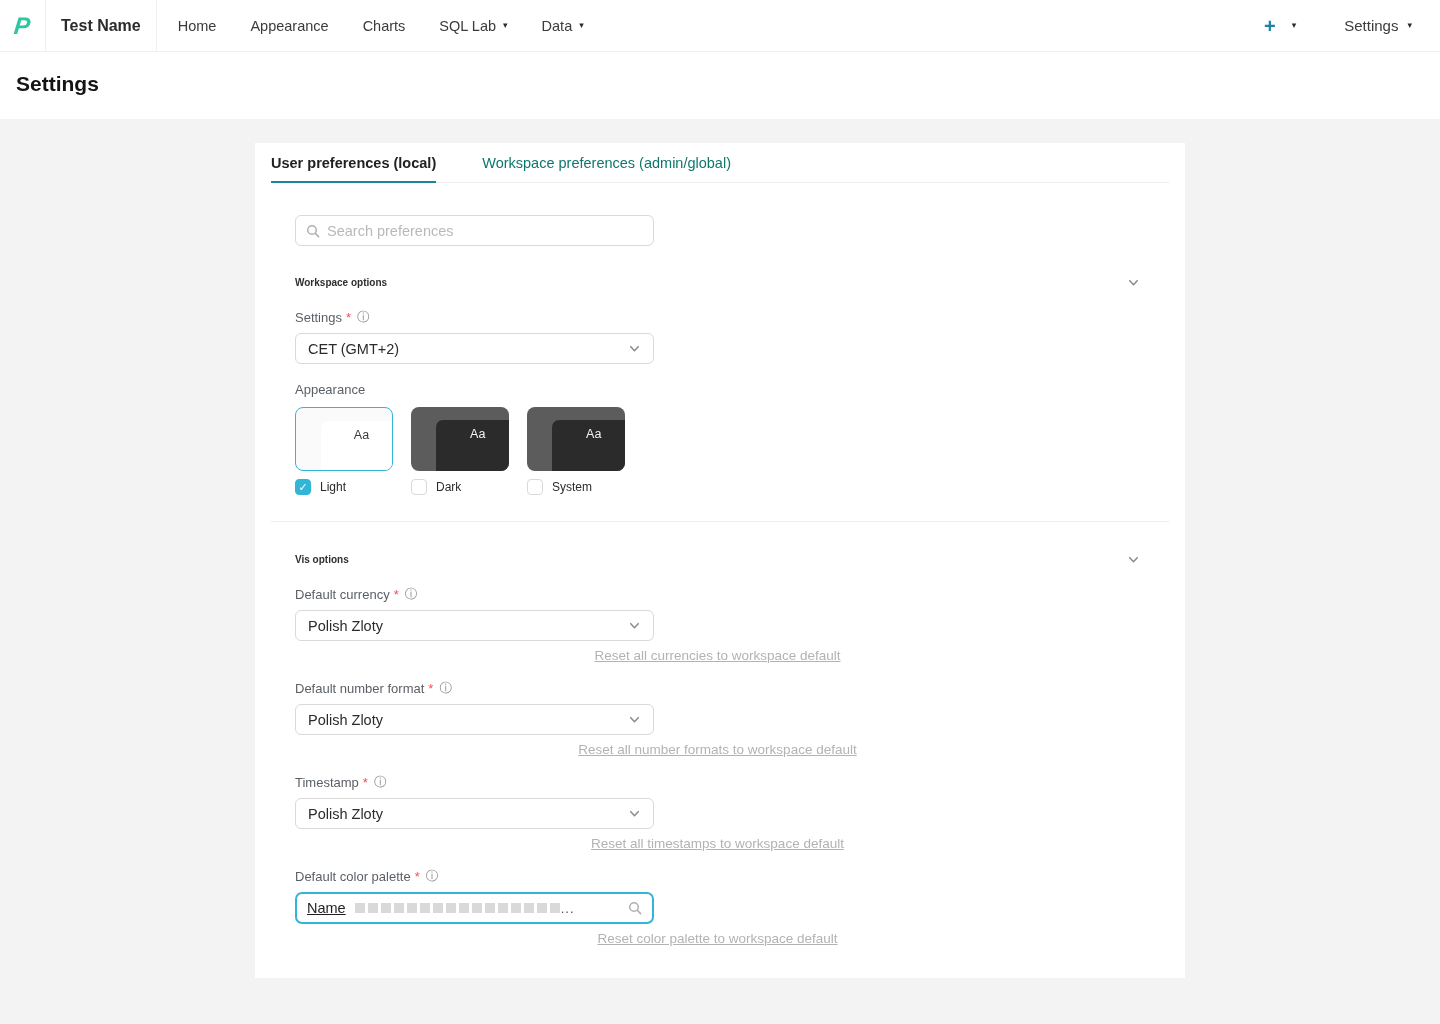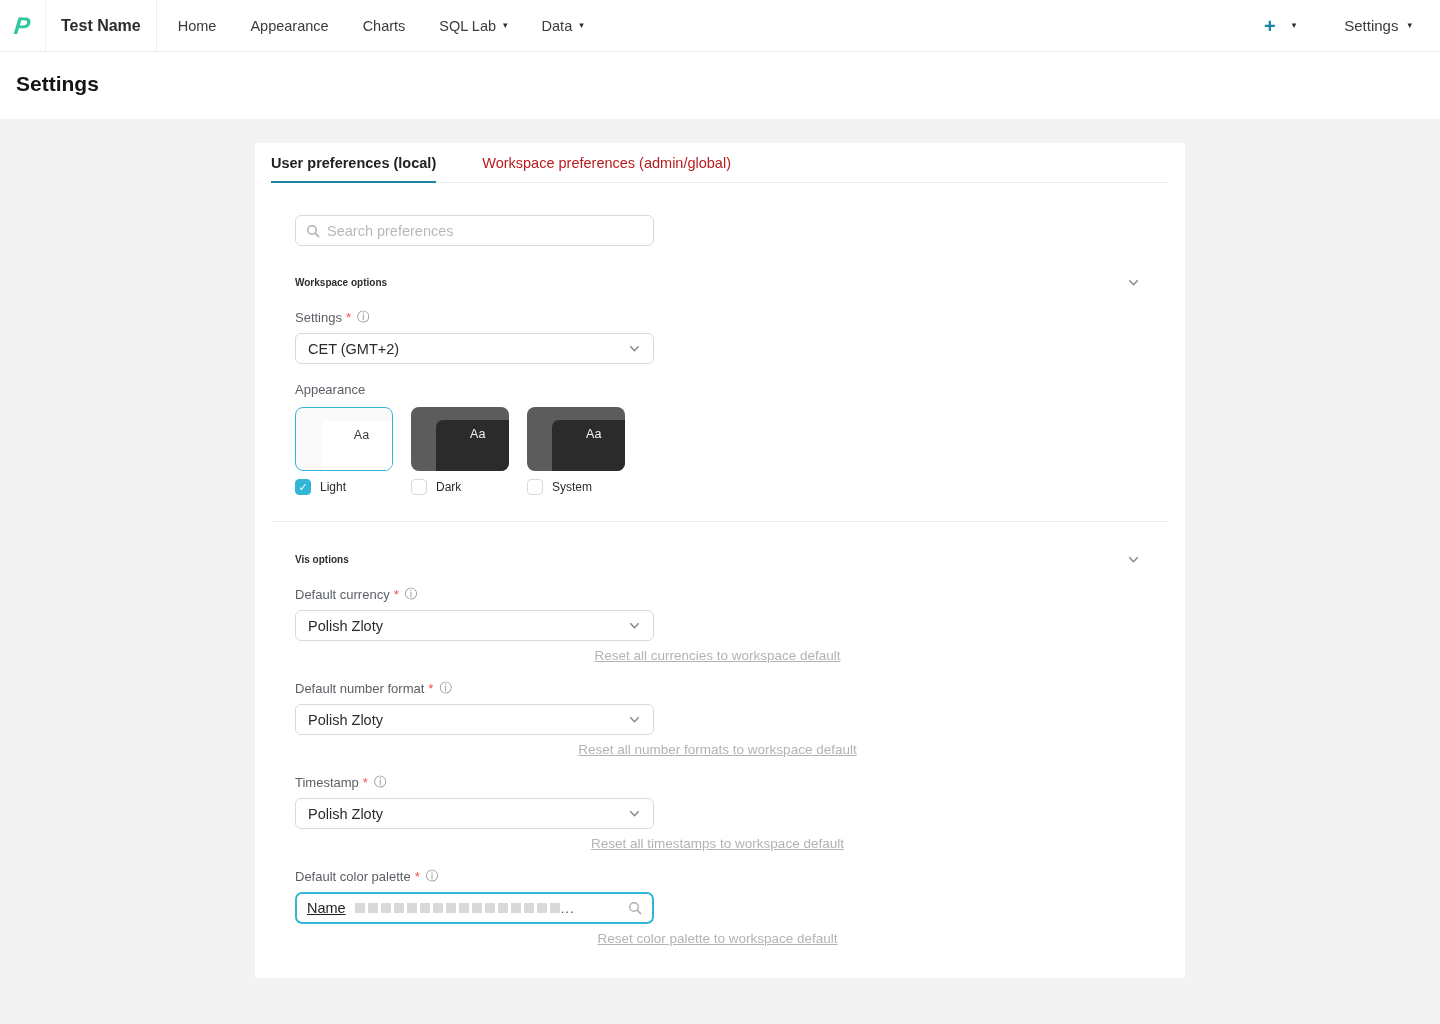--- a/index.html
+++ b/index.html
@@ -47,21 +47,21 @@
   
   .main { padding-top: 24px; }
   .card {
     width: 930px; margin: 0 auto; background: #fff;
   }
   .tabbar {
     margin: 0 16px; border-bottom: 1px solid #ededed;
     display: flex; gap: 46px;
   }
   .tab {
-    padding: 12px 0 11px; font-size: 14.5px; color: #b91c1c;
+    padding: 12px 0 11px; font-size: 14.5px; color: #0f766e;
     cursor: pointer; position: relative;
   }
   .tab.active { font-weight: 700; color: #222; }
   .tab.active::after {
     content: ""; position: absolute; left: 0; right: 0; bottom: -1px;
     height: 2px; background: #1a85a5;
   }
 
   .content { padding: 32px 45px 0 40px; text-align: center; }
   .content.last { padding-top: 31px; padding-bottom: 31px; }

